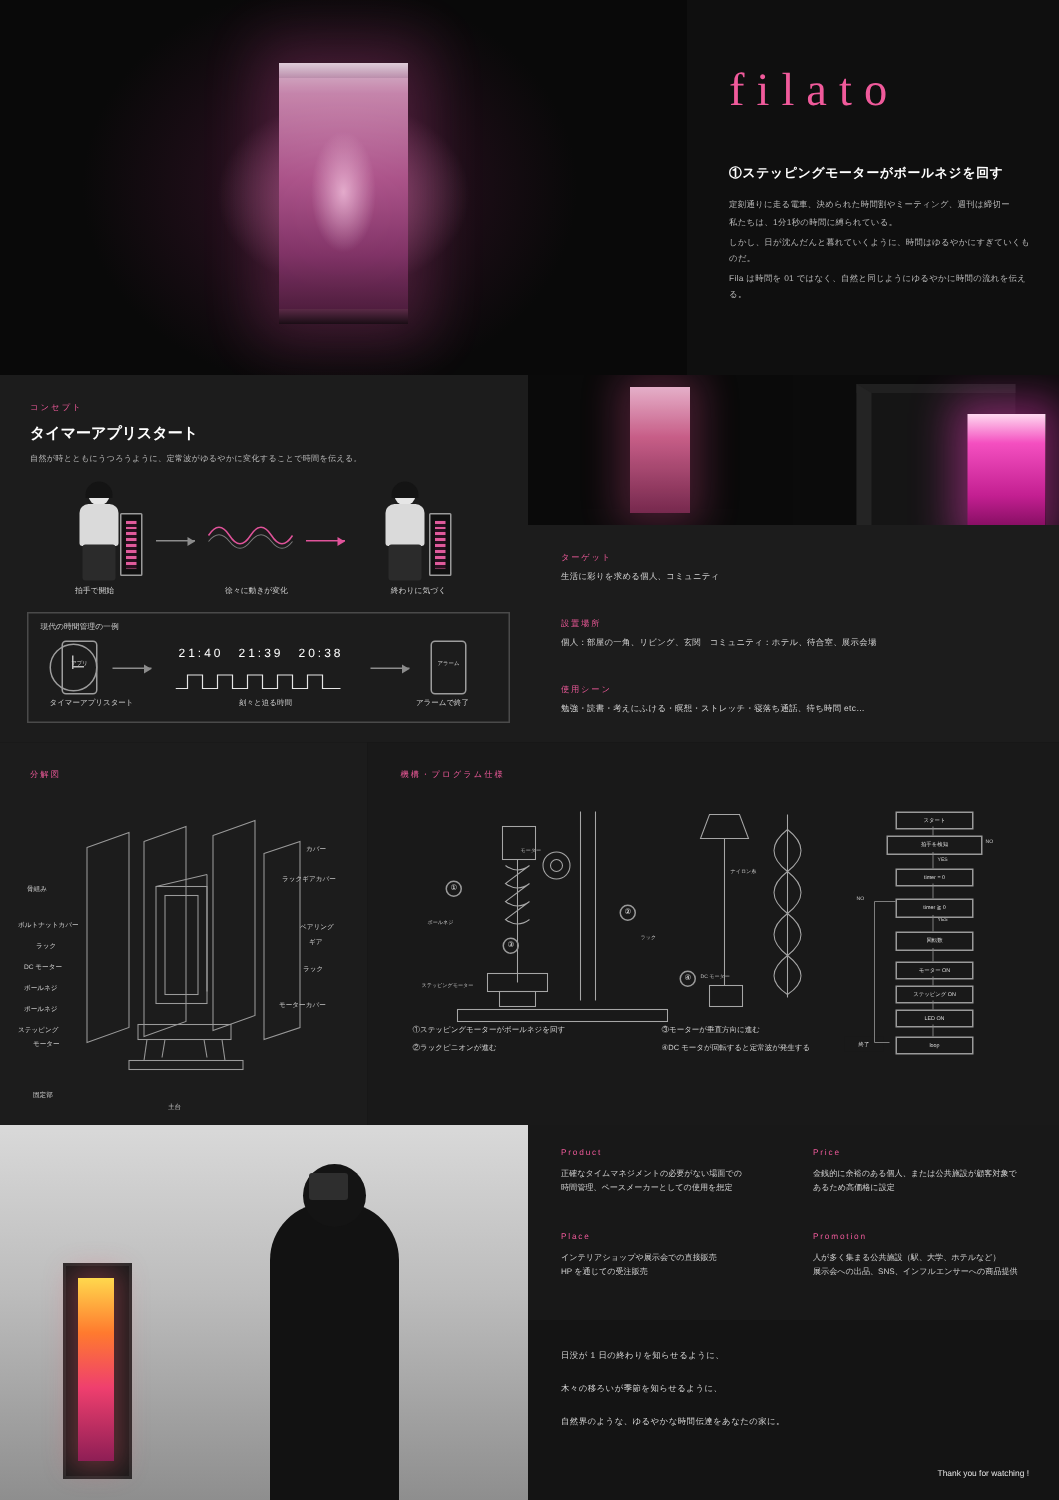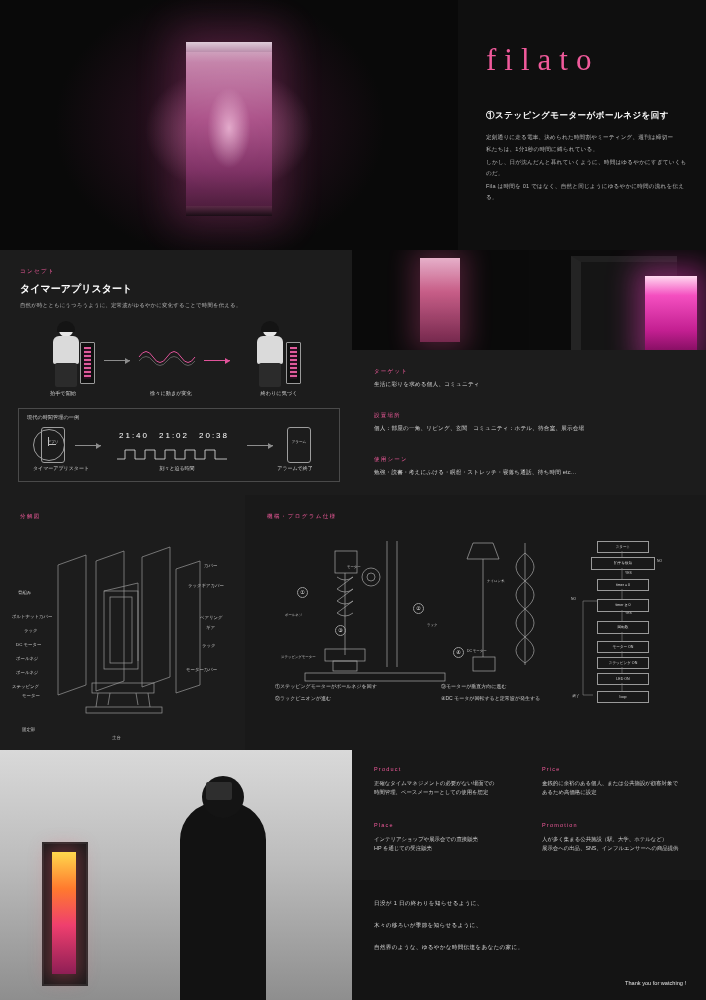--- a/index.html
+++ b/index.html
@@ -254,21 +254,21 @@
     <div class="tbox">
       <div class="tbox-title">現代の時間管理の一例</div>
 
       <div class="clock"></div>
       <div class="phone" style="left:22px;top:18px;">
         <span>アプリ</span>
       </div>
       <div class="arrow" style="left:56px;top:36px;"></div>
 
       <div class="times" style="left:100px;">21:40</div>
-      <div class="times" style="left:140px;">21:02</div>
+      <div class="times" style="left:140px;">21:39</div>
       <div class="times" style="left:180px;">20:38</div>
       <div class="pulse" style="left:98px;">
         <svg width="122" height="14" viewBox="0 0 122 14">
           <path d="M0 12 H8 V3 H18 V12 H28 V3 H38 V12 H48 V3 H58 V12 H68 V3 H78 V12 H88 V3 H98 V12 H110" fill="none" stroke="#e6e6e6" stroke-width=".8"></path>
         </svg>
       </div>
       <div class="arrow" style="left:228px;top:36px;"></div>
 
       <div class="phone" style="left:268px;top:18px;">
         <span>アラーム</span>

